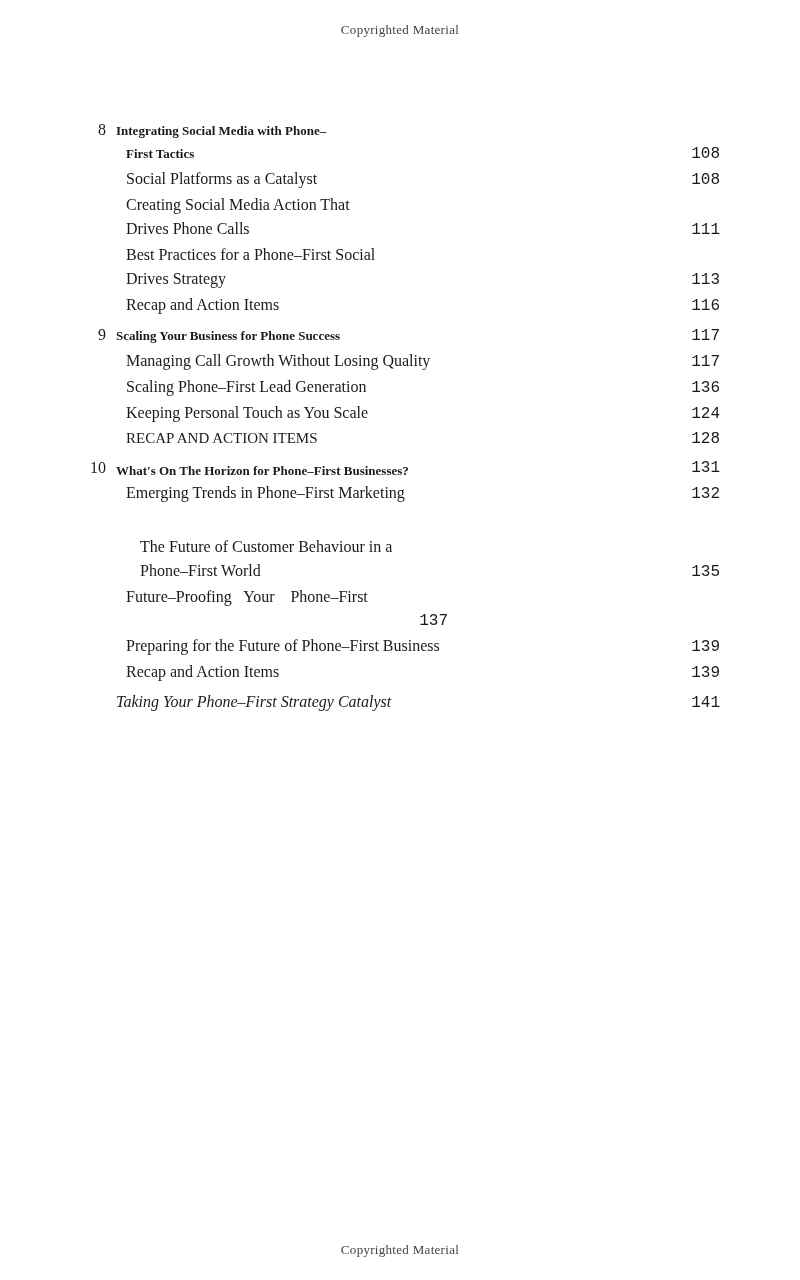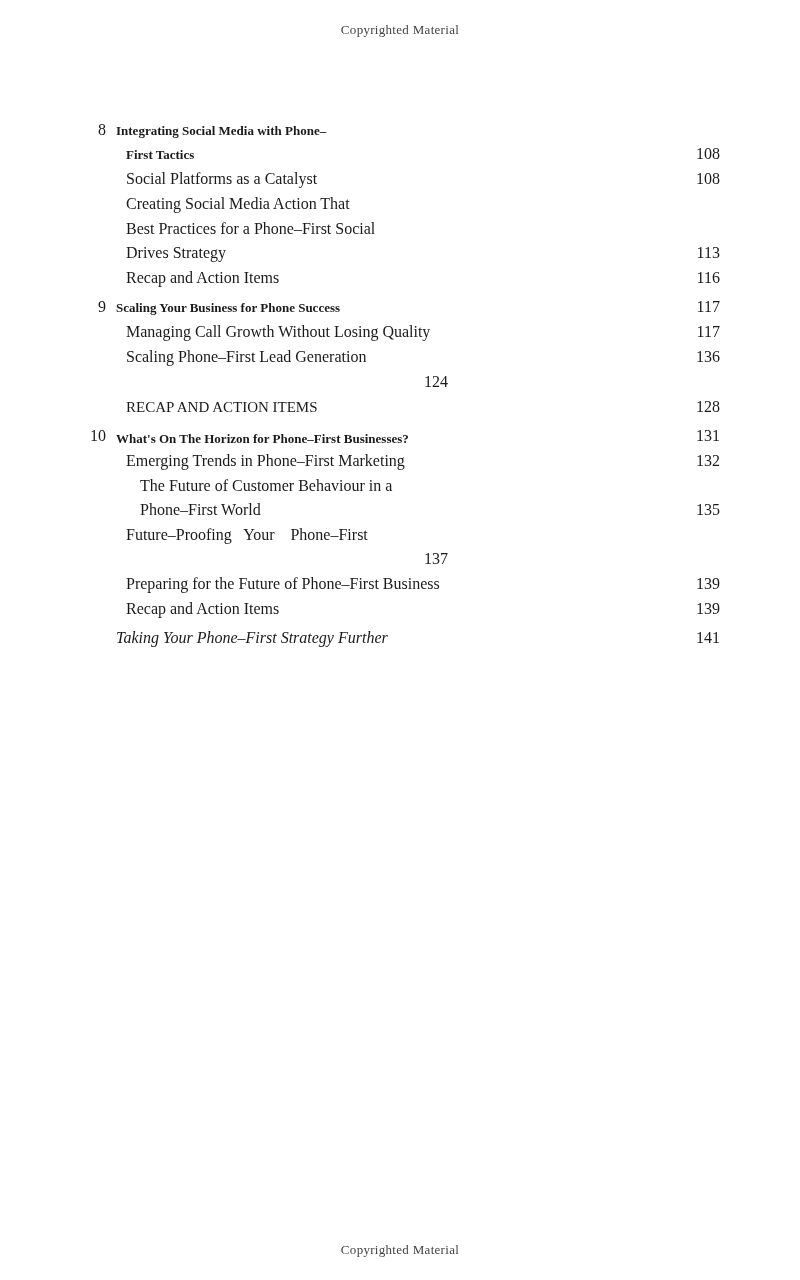--- a/index.html
+++ b/index.html
@@ -67,20 +67,21 @@
       text-transform: uppercase;
       font-size: 15px;
     }
 
     .page-num {
       min-width: 50px;
       text-align: right;
       font-size: 16px;
       padding-left: 8px;
       flex-shrink: 0;
+      font-family: Liberation Mono, monospace;
     }
 
     .indent-1 {
       padding-left: 46px;
       justify-content: center;
     }
 
     .indent-2 {
       padding-left: 60px;
     }
@@ -127,20 +128,24 @@
   <div class="toc-row indent-1">
     <span class="entry-title">Social Platforms as a Catalyst</span>
     <span class="page-num">108</span>
   </div>
 
   <div class="multiline-entry">
     <div class="toc-row indent-1">
       <span class="entry-title">Creating Social Media Action That</span>
       <span class="page-num"></span>
     </div>
+    <div class="toc-row indent-1">
+      <span class="entry-title">Drives Phone Calls</span>
+      <span class="page-num">111</span>
+    </div>
   </div>
 
   <div class="multiline-entry">
     <div class="toc-row indent-1">
       <span class="entry-title">Best Practices for a Phone–First Social</span>
       <span class="page-num"></span>
     </div>
     <div class="toc-row indent-1">
       <span class="entry-title">Drives Strategy</span>
       <span class="page-num">113</span>
@@ -162,41 +167,42 @@
     <span class="entry-title">Managing Call Growth Without Losing Quality</span>
     <span class="page-num">117</span>
   </div>
 
   <div class="toc-row indent-1">
     <span class="entry-title">Scaling Phone–First Lead Generation</span>
     <span class="page-num">136</span>
   </div>
 
   <div class="toc-row indent-1">
+    <span class="entry-title">Keeping Personal Touch as You Scale</span>
     <span class="page-num">124</span>
   </div>
 
   <div class="toc-row indent-1" style="margin-bottom: 4px;">
     <span class="entry-title uppercase">RECAP AND ACTION ITEMS</span>
     <span class="page-num">128</span>
   </div>
 
   <div class="toc-row" style="margin-bottom: 1px; align-items: flex-end;">
     <span class="chapter-number" style="min-width: 36px;">10</span>
     <span class="entry-title chapter-title">What's On The Horizon for Phone–First Businesses?</span>
     <span class="page-num">131</span>
   </div>
 
   <div class="toc-row indent-1">
     <span class="entry-title">Emerging Trends in Phone–First Marketing</span>
     <span class="page-num">132</span>
   </div>
 
   <div class="multiline-entry">
-    <div class="toc-row indent-2" style="padding-left: 60px;">
+    <div class="toc-row indent-2" style="padding-left: 60px; margin-top: 28px;">
       <span class="entry-title">The Future of Customer Behaviour in a</span>
       <span class="page-num"></span>
     </div>
     <div class="toc-row indent-2" style="padding-left: 60px;">
       <span class="entry-title">Phone–First World</span>
       <span class="page-num">135</span>
     </div>
   </div>
 
   <div class="multiline-entry">
@@ -214,21 +220,21 @@
     <span class="page-num">139</span>
   </div>
 
   <div class="toc-row indent-1" style="margin-bottom: 4px;">
     <span class="entry-title">Recap and Action Items</span>
     <span class="page-num">139</span>
   </div>
 
   <div class="toc-row" style="margin-top: 2px;">
     <span class="chapter-number"></span>
-    <span class="entry-title italic">Taking Your Phone–First Strategy Further</span>
+    <span class="entry-title italic">Taking Your Phone–First Strategy Catalyst</span>
     <span class="page-num">141</span>
   </div>
 
 </div>
 
 <div class="page-footer">
   <span>Copyrighted Material</span>
 </div>
 
 </body></html>

